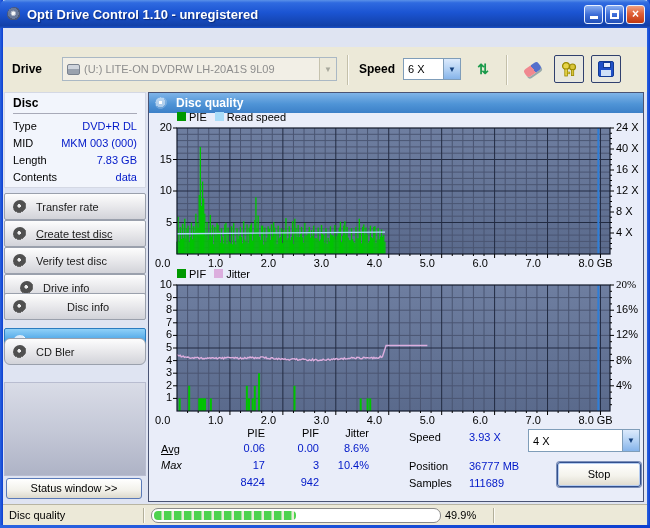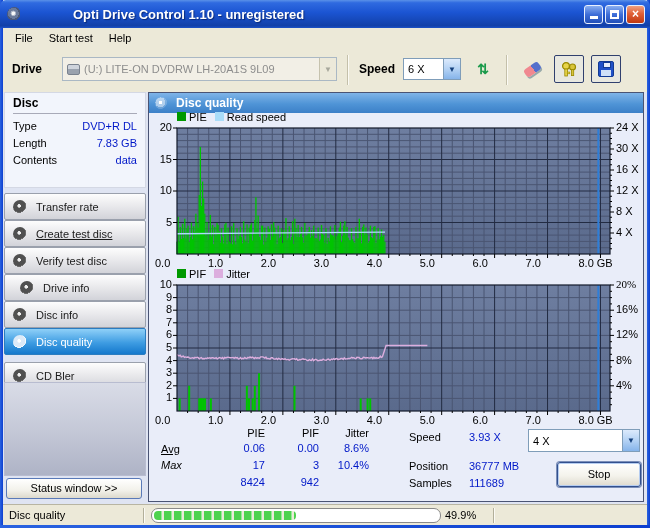--- a/index.html
+++ b/index.html
@@ -11,21 +11,21 @@
   }
   .abs{position:absolute;}
   
   .win-border{background:linear-gradient(90deg,#2a63e0,#0d3fd0);}
   #border-left{left:0;top:0;width:3px;height:528px;}
   #border-right{right:0;top:0;width:3px;height:528px;}
   #border-bottom{left:0;bottom:0;width:650px;height:3px;}
   #titlebar{
     left:0;top:0;width:650px;height:28px;
     background:linear-gradient(180deg,#5a91e8 0%,#2f6ae0 10%,#1b54d2 45%,#1240a8 92%,#1c52c8 100%);
-    border-radius:6px 6px 0 0;display:flex;align-items:center;gap:46px;
+    border-radius:6px 6px 0 0;display:flex;align-items:center;
   }
   #title-text{color:#fff;font-size:13px;font-weight:bold;margin-left:5px;
     text-shadow:1px 1px 1px #0a2a7a;}
   .cap-btn{position:absolute;top:5px;width:19px;height:19px;border-radius:3px;
     border:1px solid #e8f0ff;color:#fff;text-align:center;line-height:17px;
     font-size:12px;font-weight:bold;
     background:linear-gradient(180deg,#89aef0 0%,#3e6ed8 50%,#2250b8 100%);}
   #btn-close{background:linear-gradient(180deg,#f0a080 0%,#e06038 45%,#c03810 100%);}
   .cdring{display:inline-block;width:15px;height:15px;border-radius:50%;
     background:radial-gradient(circle at 42% 42%, #f8f8f8 0 1.5px, #b0b8c8 2px 2.5px, #6a7a9a 3px 5.5px, #4a5878 5.5px 7px, transparent 7.2px);}
@@ -122,25 +122,20 @@
     <span id="title-text">Opti Drive Control 1.10 - unregistered</span>
     <div class="cap-btn" style="right:47px;">
         <span style="display:block;margin:10px auto 0;width:8px;height:3px;background:#fff;"></span>
       </div>
     <div class="cap-btn" style="right:26px;">
         <span style="display:block;margin:4px auto 0;width:9px;height:9px;border:2px solid #fff;border-top-width:3px;"></span>
       </div>
     <div class="cap-btn" id="btn-close" style="right:5px;"><span>×</span></div>
   </div>
 
-  <div class="abs" id="menubar">
-    <span class="menu-item">File</span>
-    <span class="menu-item">Start test</span>
-    <span class="menu-item">Help</span>
-  </div>
 
   <div class="abs" id="toolbar">
     <span class="abs tool-label" style="left:9px;top:15px;">Drive</span>
     <div class="abs combo disabled" style="left:59px;top:10px;width:275px;height:24px;">
       <span style="display:inline-block;width:13px;height:11px;margin-left:4px;background:linear-gradient(180deg,#cfd4dc 0 4px,#9aa2ae 4px);border:1px solid #7a828e;border-radius:2px;"></span>
       <span class="cbtext">(U:) LITE-ON DVDRW LH-20A1S 9L09</span>
       <span class="cbarrow">▼</span>
     </div>
     <div class="abs vsep" style="left:344px;top:8px;"></div>
     <span class="abs tool-label" style="left:356px;top:15px;">Speed</span>
@@ -173,20 +168,24 @@
   </div>
 
   <div class="abs" id="disc-panel">
     <div id="disc-title">Disc</div>
     <div id="disc-hr"></div>
     <div class="info-row">
         <span>Type</span>
         <span class="info-val">DVD+R DL</span>
       </div>
     <div class="info-row">
+        <span>MID</span>
+        <span class="info-val">MKM 003 (000)</span>
+      </div>
+    <div class="info-row">
         <span>Length</span>
         <span class="info-val">7.83 GB</span>
       </div>
     <div class="info-row">
         <span>Contents</span>
         <span class="info-val">data</span>
       </div>
   </div>
 
   <div id="sidebar">
@@ -199,29 +198,29 @@
         <span>Create test disc</span>
       </div>
       <div class="abs sbtn" style="top: 247px;">
         <span class="cdicon"></span>
         <span>Verify test disc</span>
       </div>
       <div class="abs sbtn" style="top: 274px; padding-left: 7px;">
         <span class="cdicon"></span>
         <span>Drive info</span>
       </div>
-      <div class="abs sbtn" style="top: 301px;">
+      <div class="abs sbtn" style="top: 293px; gap: 31px;">
         <span class="cdicon"></span>
         <span>Disc info</span>
       </div>
       <div class="abs sbtn active" style="top: 328px;">
         <span class="cdicon"></span>
         <span>Disc quality</span>
       </div>
-      <div class="abs sbtn" style="top: 362px;">
+      <div class="abs sbtn" style="top: 338px; border-radius: 6px;">
         <span class="cdicon"></span>
         <span>CD Bler</span>
       </div>
     </div>
   <div class="abs" id="side-filler"></div>
   <div class="abs" id="status-window-btn">Status window &gt;&gt;</div>
 
   <div class="abs" id="main-panel">
     <div class="abs" id="main-header">
       <span class="cdring"></span>
@@ -239,21 +238,21 @@
           <div style="top: 104.5px;">5</div>
           <div style="top: 73px;">10</div>
           <div style="top: 41.5px;">15</div>
           <div style="top: 10px;">20</div>
         </div>
       <div class="yr">
           <div style="top: 115px;">4 X</div>
           <div style="top: 94px;">8 X</div>
           <div style="top: 73px;">12 X</div>
           <div style="top: 52px;">16 X</div>
-          <div style="top: 31px;">30 X</div>
+          <div style="top: 31px;">40 X</div>
           <div style="top: 10px;">24 X</div>
         </div>
       <div class="xl">
           <span style="left: 6px;">0.0</span>
           <span style="left: 58.934px;">1.0</span>
           <span style="left: 111.868px;">2.0</span>
           <span style="left: 164.802px;">3.0</span>
           <span style="left: 217.736px;">4.0</span>
           <span style="left: 270.67px;">5.0</span>
           <span style="left: 323.604px;">6.0</span>

